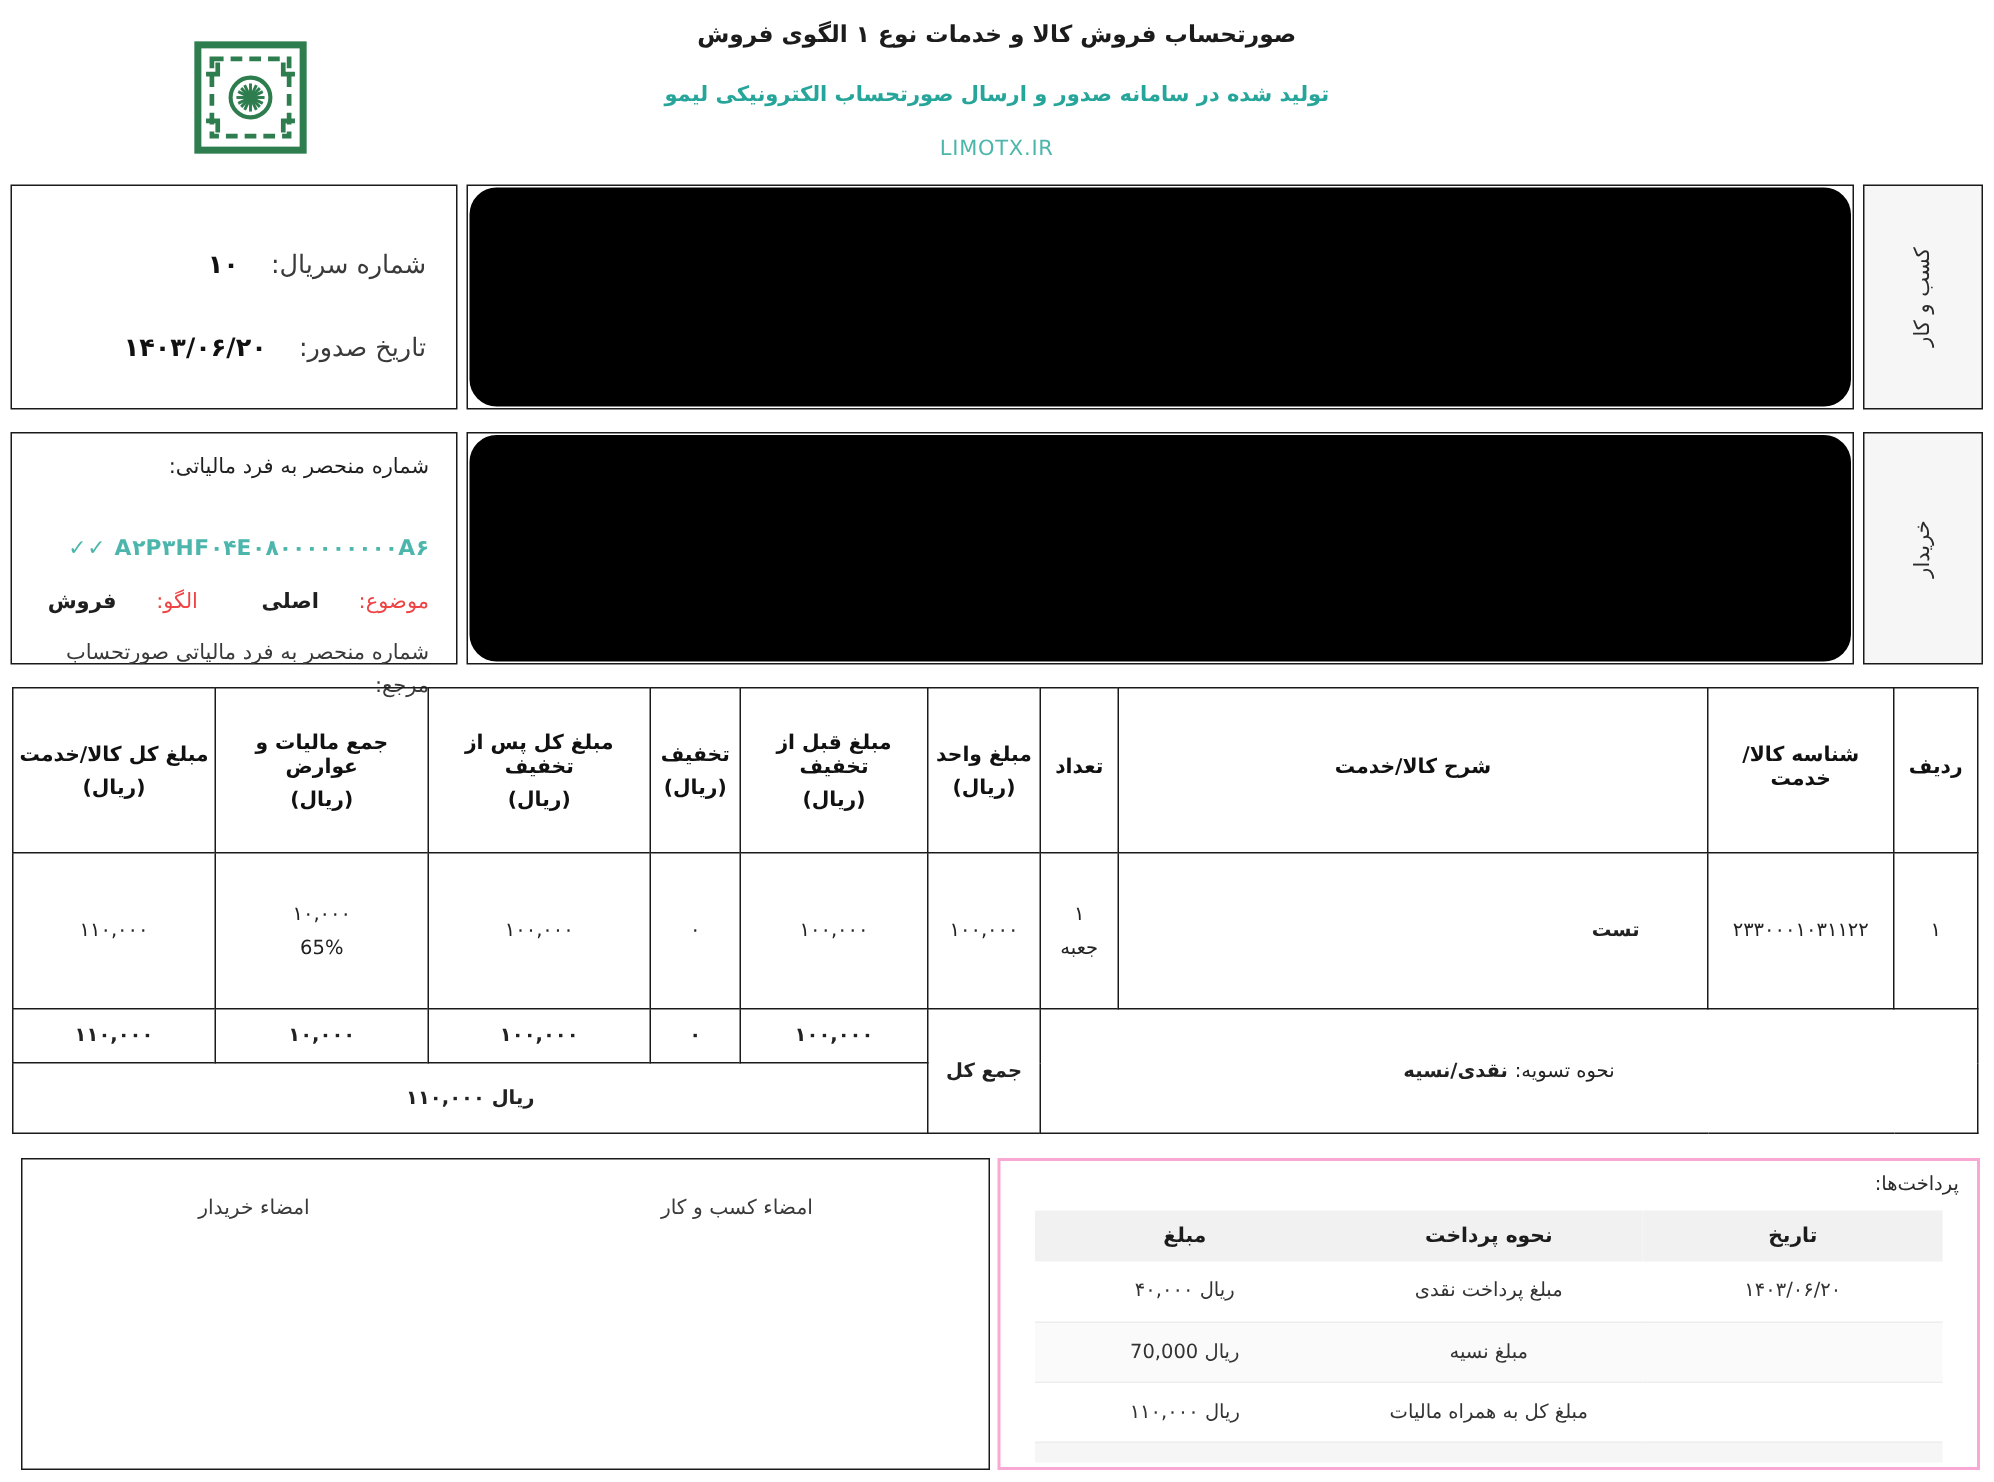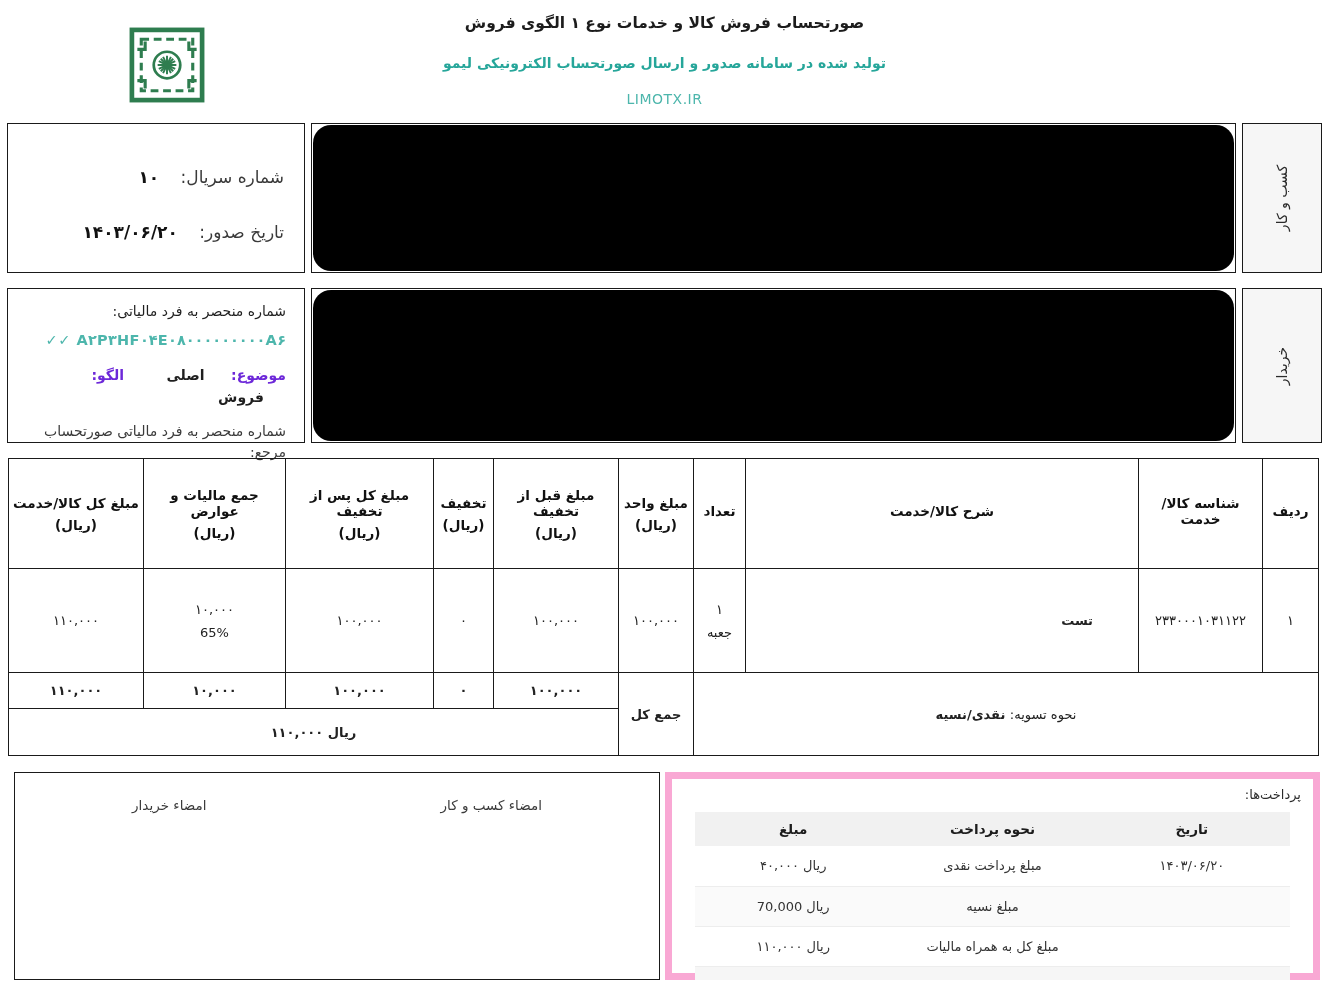--- a/index.html
+++ b/index.html
@@ -40,23 +40,23 @@
   }
   .black-wrap { flex:1; border:1px solid #1a1a1a; position:relative; background:#fff; }
   .redacted { position:absolute; inset:1px; background:#000; border-radius:18px; }
   .info-box { width:298px; border:1px solid #1a1a1a; background:#fff; padding:18px 20px; }
   .row-business .info-box { display:flex; flex-direction:column; justify-content:space-between; padding:28px 20px 30px; }
   .field { font-size:17px; color:#333;margin-top:15px; }
   .field .lbl { color:#3a3a3a; }
   .field .val { font-weight:bold; color:#111; margin-right:16px; }
   .row-buyer .info-box { padding:12px 18px; font-size:14px; line-height:1.55; }
   .taxid-line { margin-top:6px; text-align:right; }
-  .taxid-value { color:#4db6ac; font-weight:bold; font-size:14.5px; letter-spacing:.5px; }
+  .taxid-value { color:#4db6ac; font-weight:bold; font-size:14.5px; letter-spacing:.5px;margin-top:26px; }
   .subject-line { margin-top:14px; }
-  .subject-line .lbl { color:#6d28d9;font-weight:bold; }
+  .subject-line .lbl { color:#ef4444; }
   .subject-line .val { font-weight:bold; margin-right:22px; }
   .subject-line .lbl2 { margin-right:38px; }
   .ref-line { margin-top:12px; color:#3a3a3a; }
 
   
   .items { position:absolute; top:458px; right:10px; left:9px; }
   table.items-tbl { width:100%; border-collapse:collapse; table-layout:fixed; }
   .items-tbl th, .items-tbl td {
     border:1px solid #1a1a1a; text-align:center; vertical-align:middle; padding:2px 4px;
   }
@@ -69,21 +69,21 @@
   .two-line div + div { margin-top:8px; }
   .totals-1 { height:36px; }
   .totals-1 td, .totals-2 td { font-weight:bold; }
   .totals-2 { height:47px; }
   .settle-cell .lbl { font-weight:normal; }
   .settle-cell .val { font-weight:bold; }
   .grand-cell { font-weight:bold; font-size:13.5px; }
 
   
   .bottom { position:absolute; top:772px; right:9px; left:14px; height:208px; display:flex; gap:5px; }
-  .payments-box { width:655px; border:7px solid #f9a8d4; background:#fff; padding:8px 12px 10px; }
+  .payments-box { width:655px; border:2px solid #f9a8d4; background:#fff; padding:8px 12px 10px; }
   .payments-title { font-size:13px; color:#2b2b2b; text-align:right; }
   table.pay-tbl { width:calc(100% - 22px); margin:10px auto 0; border-collapse:collapse; table-layout:fixed; }
   .pay-tbl th { background:#f1f1f1; font-size:13.5px; font-weight:bold; color:#1c1c1c; height:34px; text-align:center; }
   .pay-tbl td { font-size:13px; color:#333; height:40px; text-align:center; border-bottom:1px solid #ededed; }
   .pay-tbl tbody tr:nth-child(even) { background:#fafafa; }
   .pay-footer-strip { width:calc(100% - 22px); margin:0 auto; height:13px; background:#f6f6f6; }
   .signature-box { flex:1; border:1px solid #1a1a1a; background:#fff; padding-top:24px; display:flex; justify-content:space-around; align-items:flex-start; }
   .signature-box span { font-size:13.5px; color:#3a3a3a; }
 </style>
 </head>

